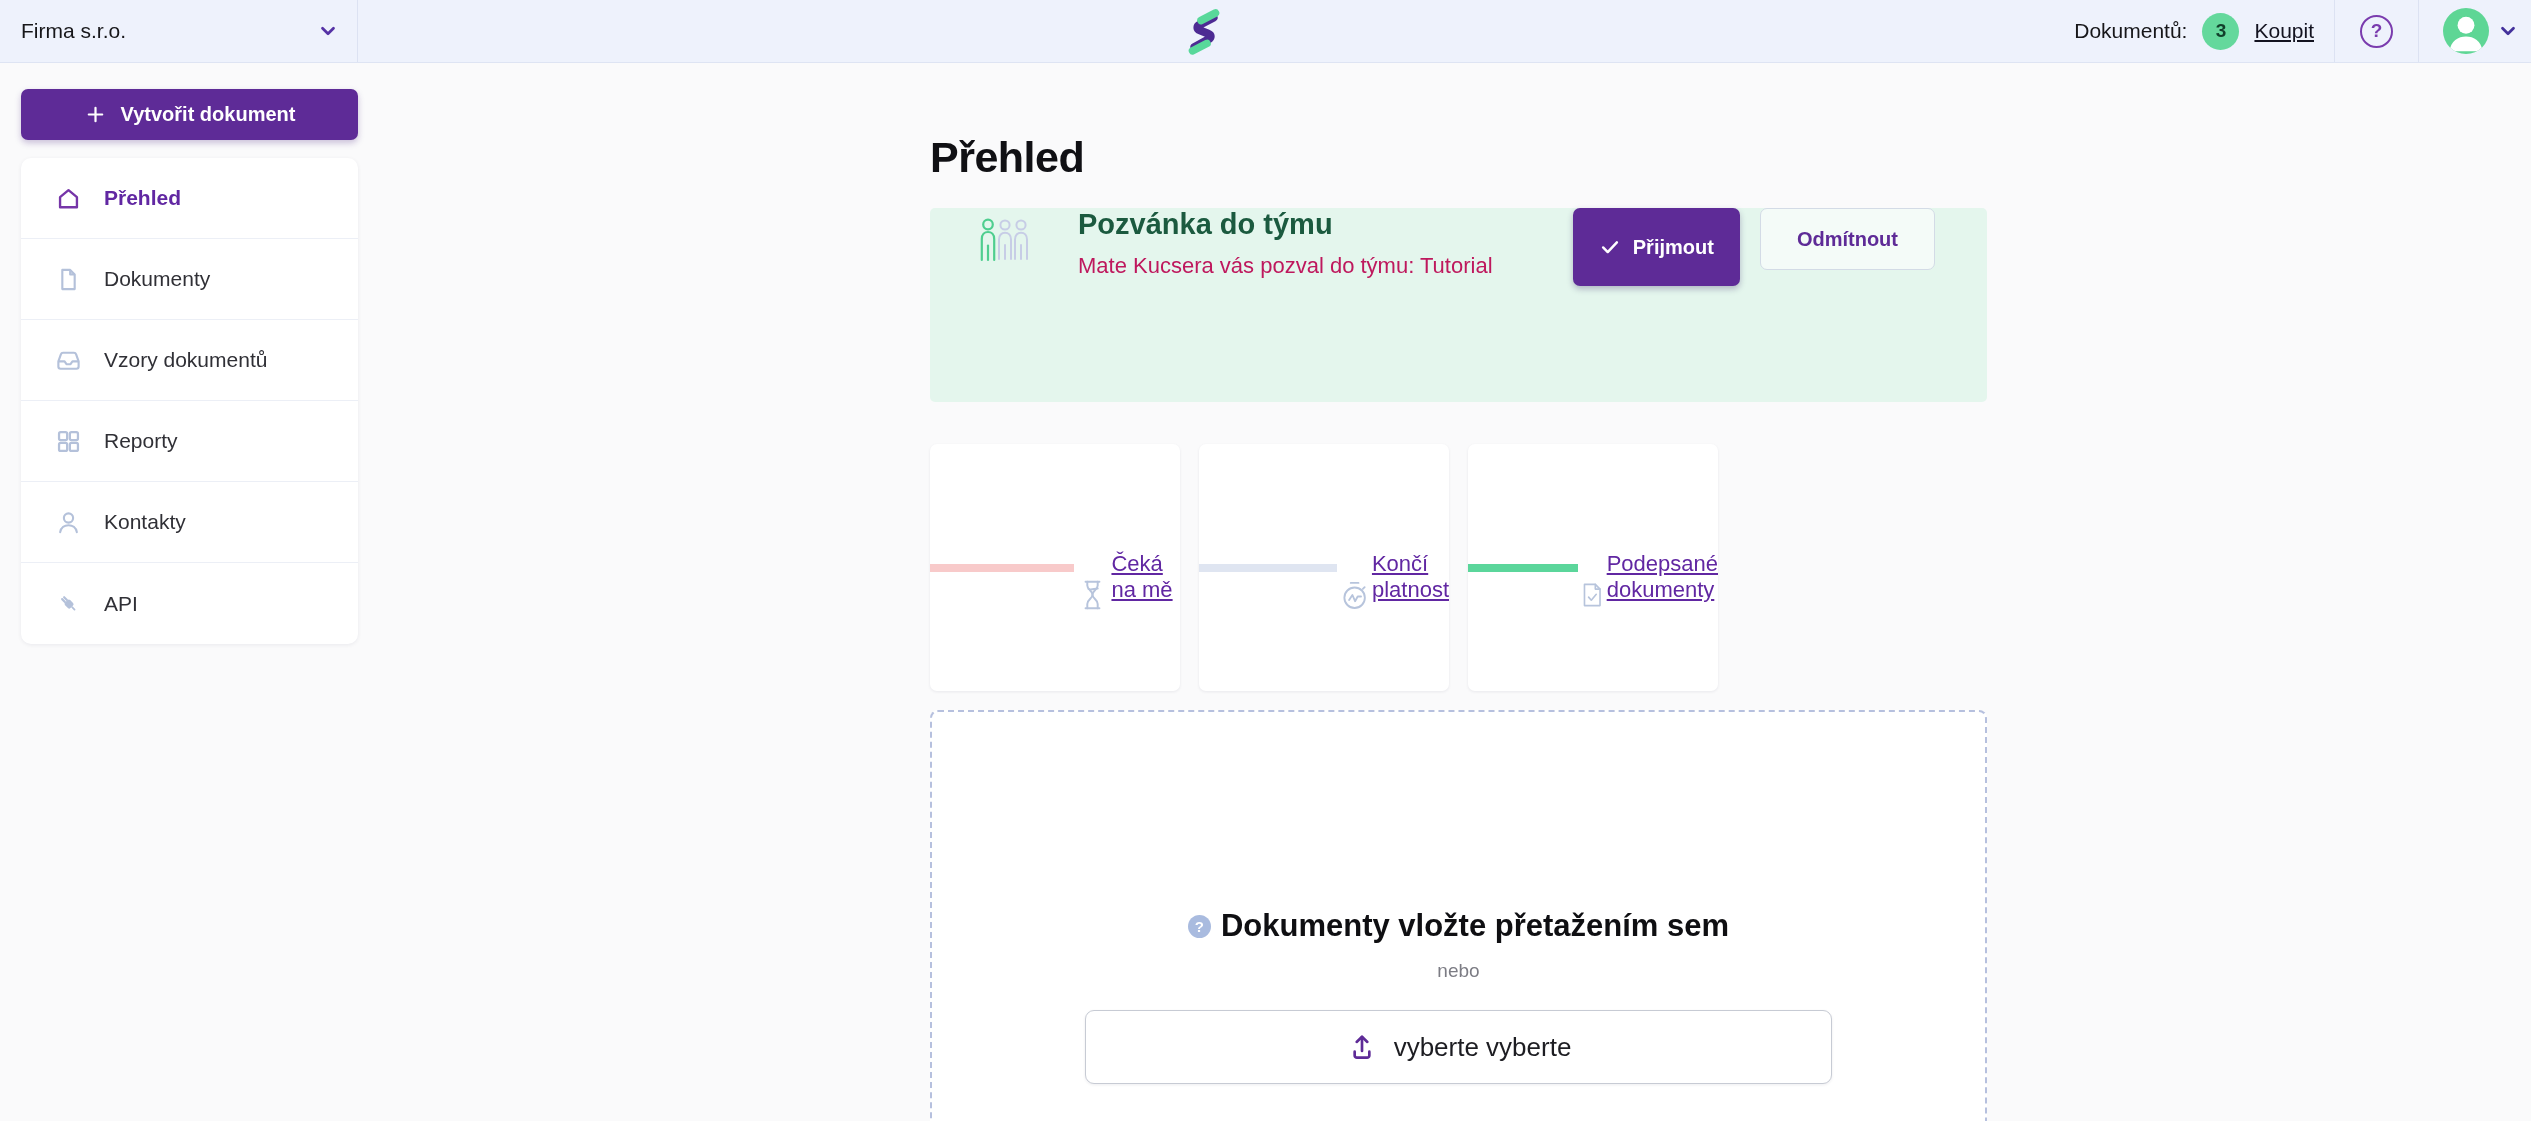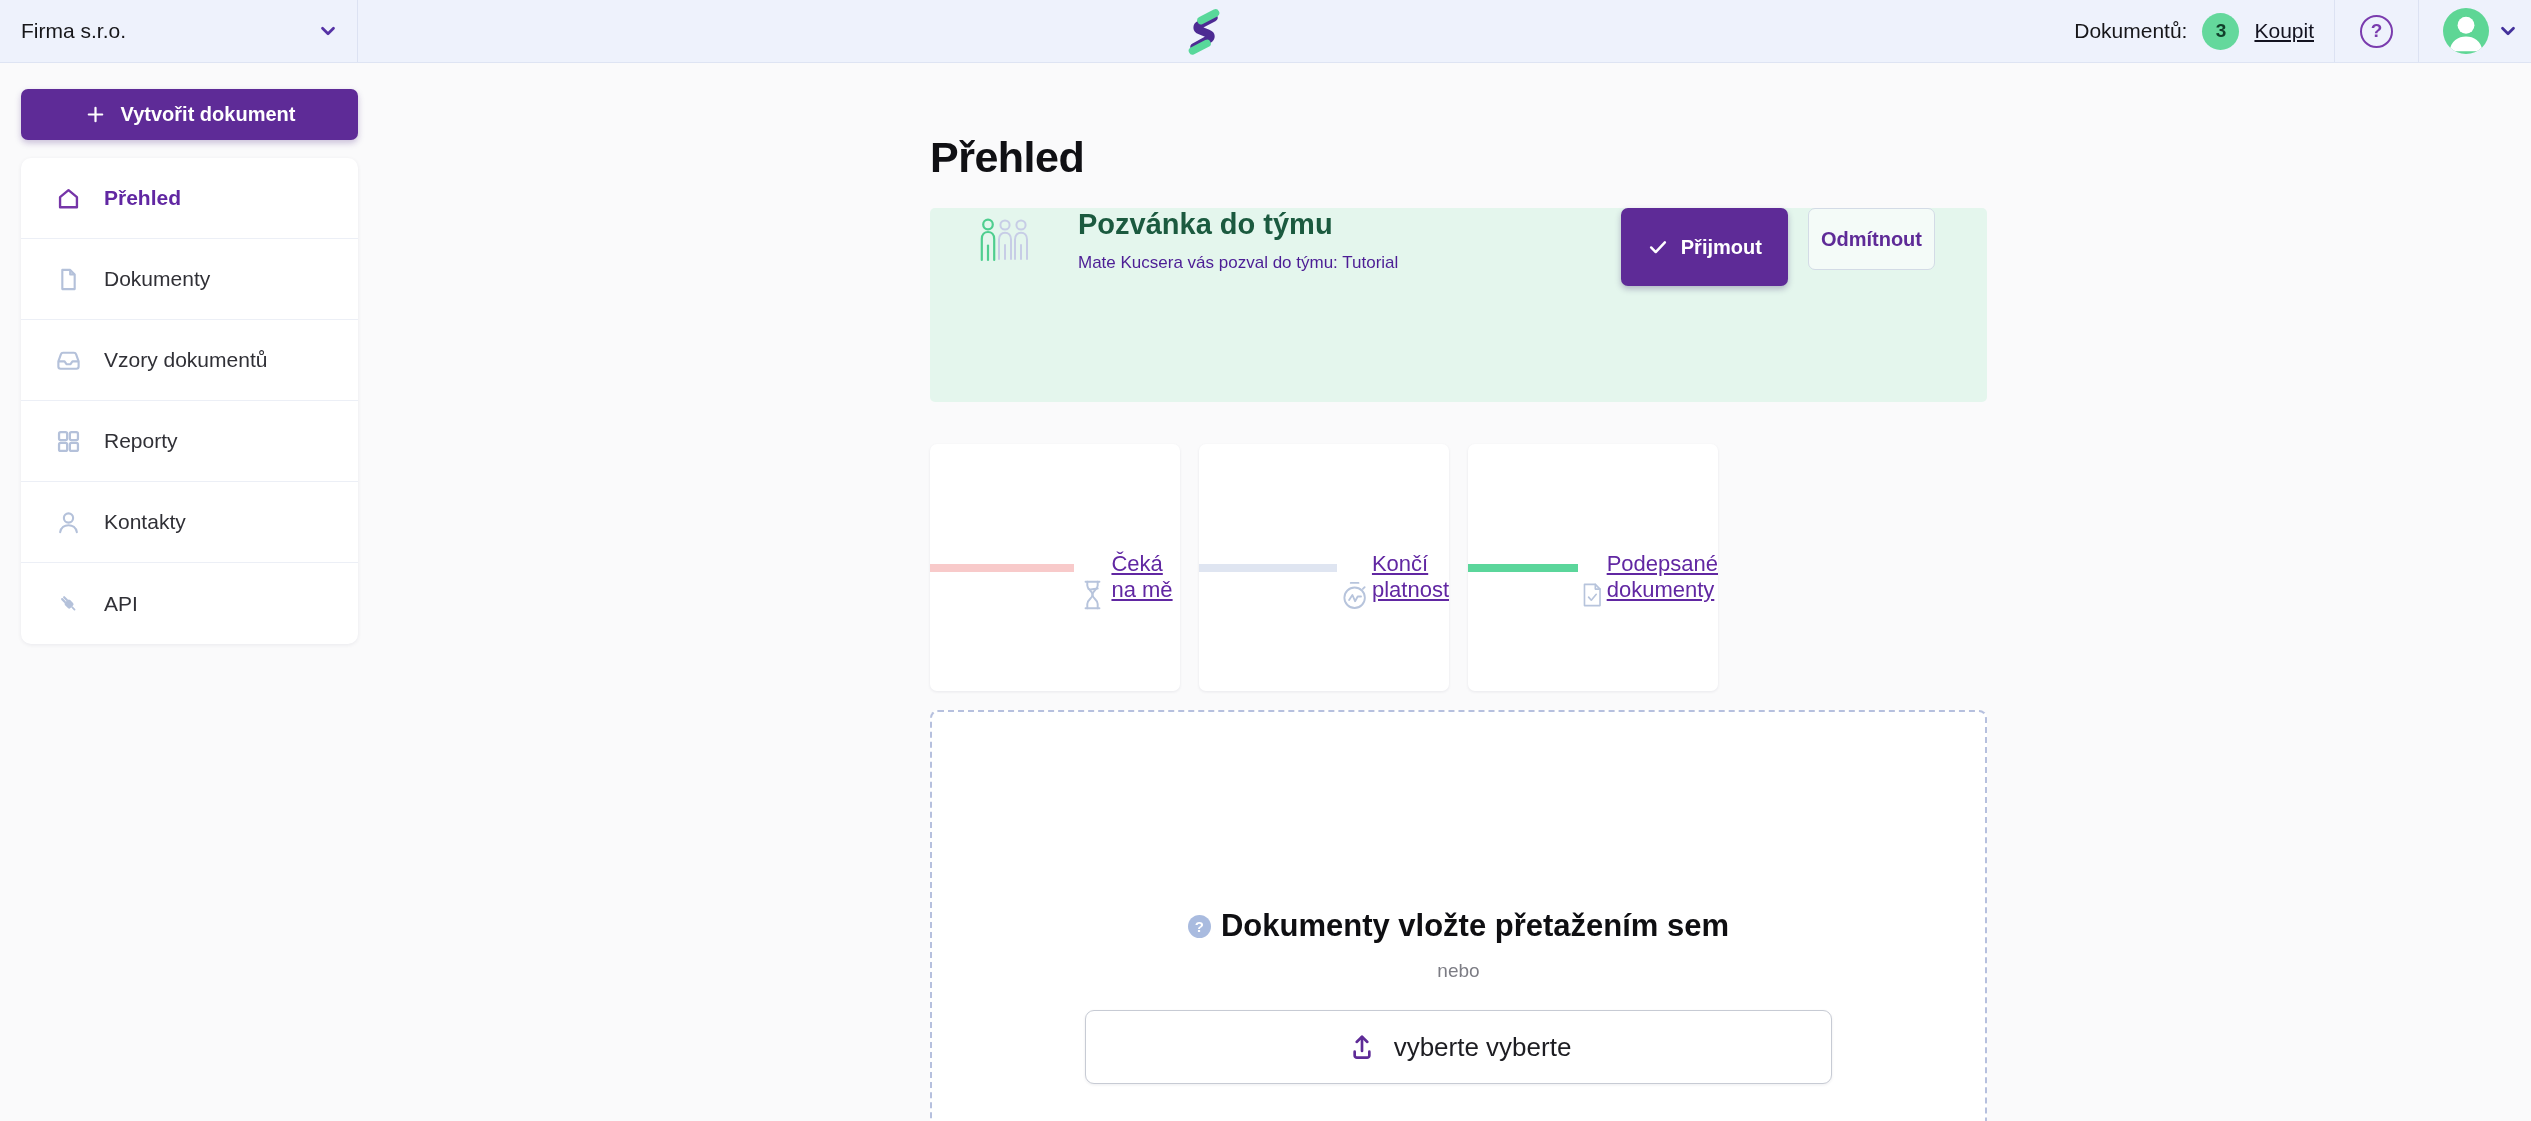--- a/index.html
+++ b/index.html
@@ -49,26 +49,26 @@
   .main { position:absolute; left:930px; top:63px; width:1057px; }
   .page-title { position:absolute; top:70px; left:0; font-size:43px; font-weight:700;
     color:#101014; letter-spacing:-.5px; }
 
   .invite-banner { position:absolute; top:145px; left:0; width:1057px; height:194px;
     background:#e4f6ed; border-radius:5px; display:flex; align-items:flex-start;
     padding:0 52px 0 46px; }
   .invite-icon { width:56px; height:64px; margin-right:46px; flex:0 0 auto; }
   .invite-text { display:flex; flex-direction:column; gap:12px; }
   .invite-title { font-size:29px; font-weight:700; color:#1b5a3f; }
-  .invite-subtitle { font-size:17px; color:#4c1d95; }
+  .invite-subtitle { font-size:22px; color:#be185d; }
   .invite-actions { margin-left:auto; display:flex; gap:20px; }
   .btn-accept { height:78px; padding:0 26px; background:#5e2b97; color:#fff; border:none;
     border-radius:7px; font-size:20px; font-weight:700; font-family:inherit; display:flex;
     align-items:center; gap:12px; cursor:pointer; box-shadow:0 3px 6px rgba(40,20,90,.28); }
-  .btn-decline { height:62px; padding:0 12px; background:#f4fbf8; color:#5e2b97;
+  .btn-decline { height:62px; padding:0 36px; background:#f4fbf8; color:#5e2b97;
     border:1px solid #d3dbe6; border-radius:7px; font-size:20px; font-weight:700;
     font-family:inherit; cursor:pointer; }
 
   .cards-row { position:absolute; top:381px; left:0; width:1057px; display:flex; gap:19px; }
   .stat-card { width:250px; height:247px; background:#fff; border-radius:7px; overflow:hidden;
     box-shadow:0 1px 3px rgba(20,20,60,.08); display:flex; 
     align-items:center; cursor:pointer; text-decoration:none; }
   .card-strip { width:100%; height:8px; }
   .card-icon { margin-top:55px; width:64px; height:64px; color:#b7c4dc; }
   .card-icon svg { width:100%; height:100%; }

